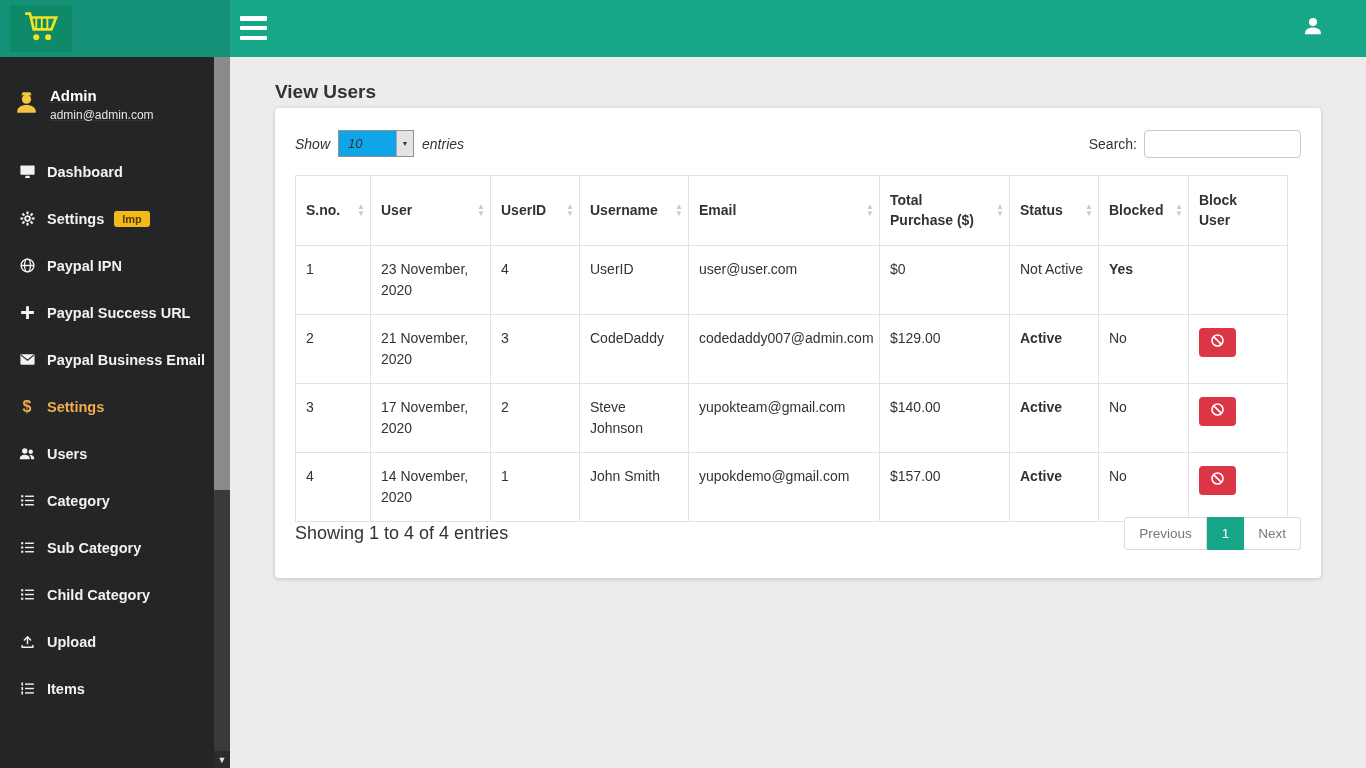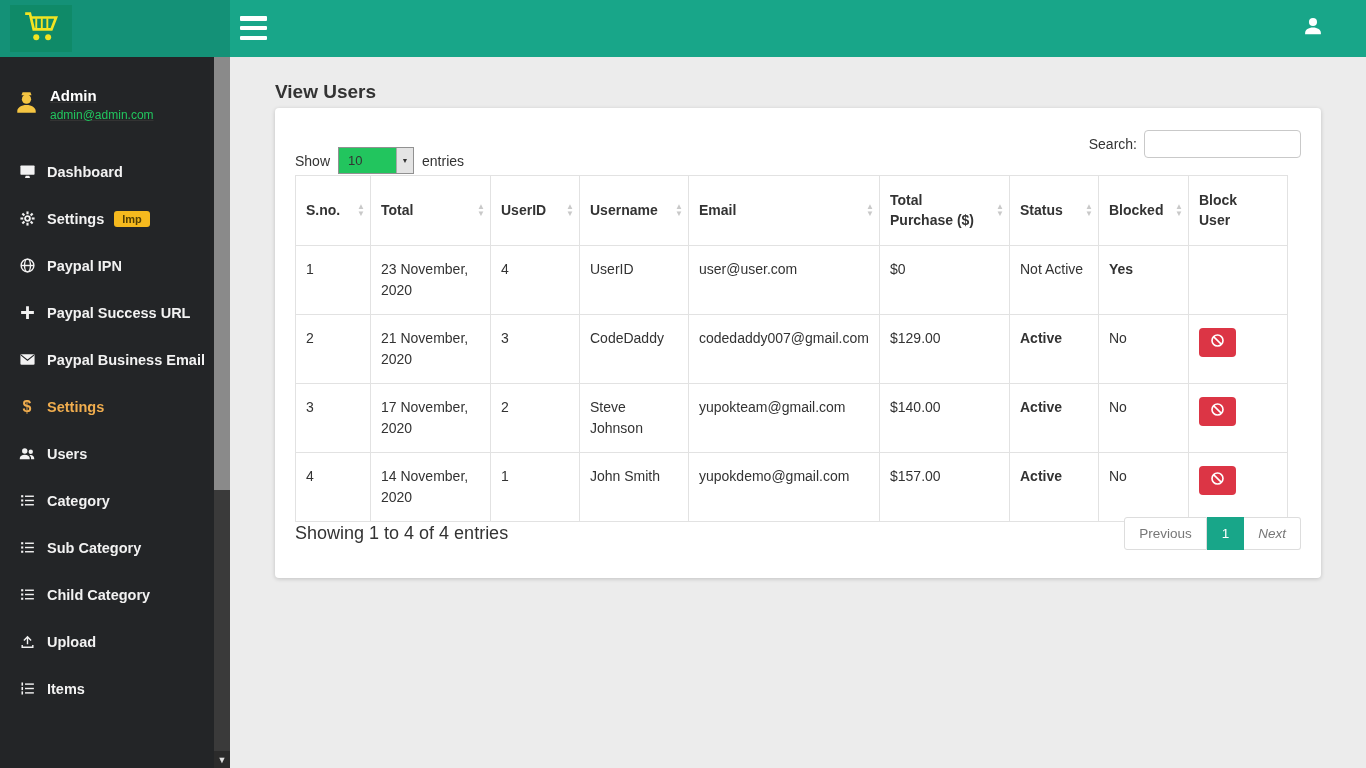--- a/index.html
+++ b/index.html
@@ -34,21 +34,21 @@
     display:flex; align-items:center; justify-content:center; cursor:pointer;
   }
   
   .sidebar {
     position:absolute; left:0; top:57px; width:230px; height:711px;
     background:#232527; z-index:4;
   }
   .profile { display:flex; align-items:flex-start; padding:30px 24px 0 13px;text-decoration:underline; }
   .profile .avatar { flex:0 0 auto; margin-right:10px; margin-top:2px; }
   .profile-name { color:#fff; font-weight:bold; font-size:15px; }
-  .profile-email { color:#22c55e; font-size:12px; margin-top:4px; }
+  .profile-email { color:#e5e5e5; font-size:12px; margin-top:4px; }
   .nav { margin-top:26px; }
   .nav-item {
     height:47px; display:flex; align-items:center;
     padding:0 18px 0 16px; cursor:pointer; text-decoration:none;
     color:#f2f2f2;
   }
   .nav-icon { width:22px; display:flex; justify-content:center; align-items:center; margin-right:9px; color:inherit; }
   .nav-label { font-size:14.5px; font-weight:bold; }
   .nav-item.gold { color:#f0ad4e; }
   .nav-item.red  { color:#e84c3d; }
@@ -66,24 +66,24 @@
   }
   
   .main { position:absolute; left:230px; top:57px; width:1136px; height:711px; background:#ececec; }
   .page-title { position:absolute; left:45px; top:24px; font-size:19px; font-weight:bold; color:#333; }
   .card {
     position:absolute; left:45px; top:51px; width:1046px; height:470px;
     background:#fff; border-radius:4px; box-shadow:0 1px 4px rgba(0,0,0,0.18);
   }
   
   .controls { position:absolute; top:22px; left:20px; right:20px; height:28px; font-size:14px; }
-  .length-control { display:flex; align-items:center; }
+  .length-control { display:flex; align-items:center;font-style:italic; }
   .fake-select {
     display:inline-flex; width:76px; height:27px; border:1px solid #919191;
-    background:#22c55e; margin:17px 8px; align-items:stretch; cursor:pointer;
+    background:#0ea5e9; margin:0 8px; align-items:stretch; cursor:pointer;
   }
   .fake-select .val { flex:1; font-size:13px; padding:5px 0 0 9px; }
   .fake-select .btn {
     width:17px; background:#e4e4e4; border-left:1px solid #a9a9a9;
     display:flex; align-items:center; justify-content:center; font-size:7px; color:#333;
   }
   .search-control { position:absolute; right:0; top:0; display:flex; align-items:center; }
   .search-input {
     width:157px; height:28px; margin-left:7px;
     border:1px solid #c9c9c9; border-radius:4px; padding:0 8px; font-size:13px;
@@ -117,21 +117,21 @@
     position:absolute; left:20px; right:20px; top:409px;
     display:flex; justify-content:space-between; align-items:center;
   }
   .table-info { font-size:18px; color:#333; }
   .pagination { display:flex; }
   .page-btn {
     padding:8px 14px; border:1px solid #ddd; background:#fff; color:#777;
     font-size:13.5px; cursor:pointer; text-decoration:none;
   }
   .page-btn.prev { border-radius:3px 0 0 3px; }
-  .page-btn.next { border-radius:0 3px 3px 0; border-left:none;font-style:italic; }
+  .page-btn.next { border-radius:0 3px 3px 0; border-left:none; }
   .page-current {
     padding:8px 14px; background:#18a689; border:1px solid #18a689; color:#fff;
     font-size:13.5px; cursor:pointer; text-decoration:none;
   }
 </style>
 </head>
 <body>
 
 <header class="topbar">
   <div class="logo-area">
@@ -348,21 +348,21 @@
         <col style="width:89px">
           <col style="width:90px">
           <col style="width:99px">
       </colgroup>
       <thead>
         <tr>
           <th><span>S.no.</span><span class="sort-icons">
                 <span>▲</span>
                 <span>▼</span>
               </span></th>
-          <th><span>Total</span><span class="sort-icons">
+          <th><span>User</span><span class="sort-icons">
                 <span>▲</span>
                 <span>▼</span>
               </span></th>
           <th><span>UserID</span><span class="sort-icons">
                 <span>▲</span>
                 <span>▼</span>
               </span></th>
           <th><span>Username</span><span class="sort-icons">
                 <span>▲</span>
                 <span>▼</span>
@@ -396,21 +396,21 @@
           <td>$0</td>
           <td>Not Active</td>
           <td class="bold">Yes</td>
           <td></td>
         </tr>
         <tr>
           <td>2</td>
           <td>21 November, 2020</td>
           <td>3</td>
           <td>CodeDaddy</td>
-          <td>codedaddy007@gmail.com</td>
+          <td>codedaddy007@admin.com</td>
           <td>$129.00</td>
           <td class="bold">Active</td>
           <td>No</td>
           <td>
             <button class="block-btn">
               <span>
                 <svg viewBox="0 0 24 24" width="15" height="15" fill="none" stroke="#fff" stroke-width="2.6">
                     <circle cx="12" cy="12" r="8.8"></circle>
                     <path d="M5.7 5.9l12.6 12.2"></path>
                   </svg>

